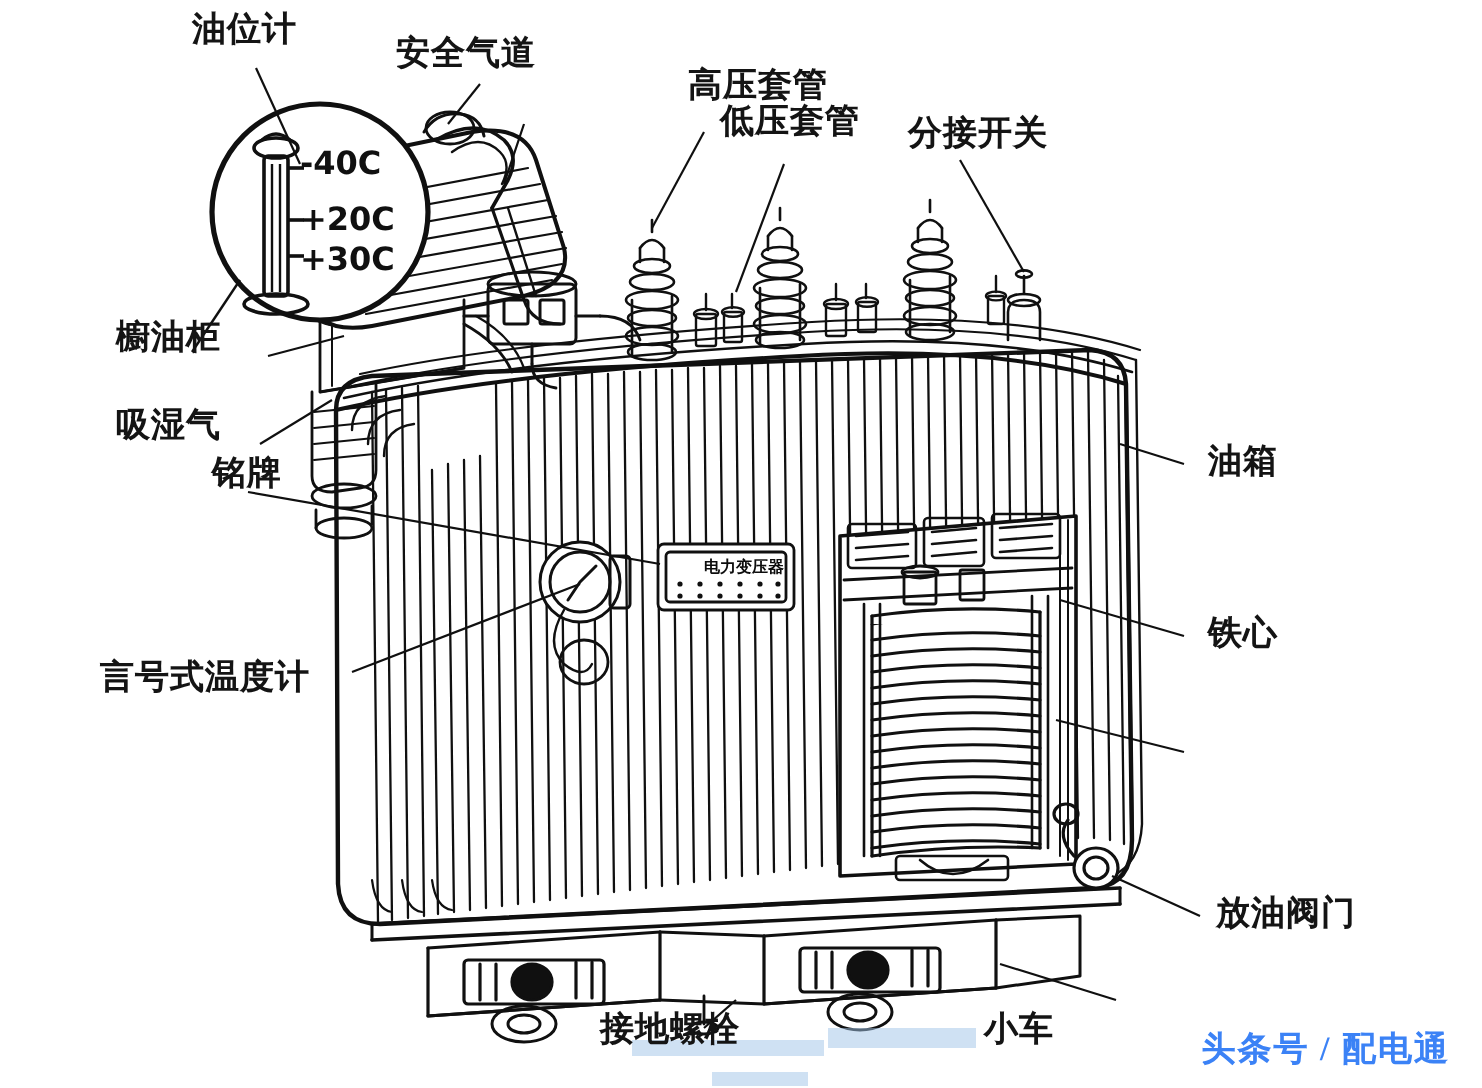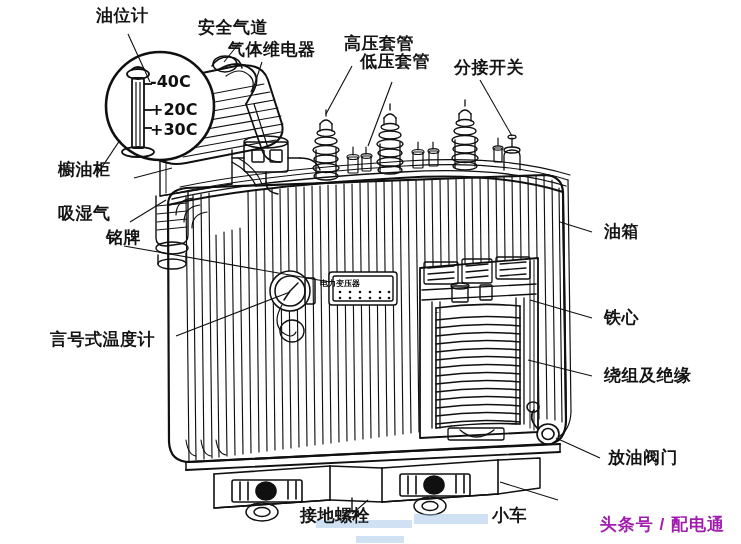--- a/index.html
+++ b/index.html
@@ -35,26 +35,26 @@
     position:absolute;
     color:#0d0d0d;
     font-size:8px;
     font-weight:700;
     white-space:nowrap;
     font-family:"DejaVu Sans","Liberation Sans",sans-serif;
   }
   .watermark{
     position:absolute;
     right:8px;bottom:8px;
-    color:#a21caf;
+    color:#3b82f6;
     font-size:17px;
     font-weight:700;
     letter-spacing:1px;
     white-space:nowrap;
-    font-family:Liberation Sans, sans-serif;
+    font-family:Liberation Serif, serif;
   }
   .blue-smudge{
     position:absolute;
     background:#9fc4e8;
     opacity:.5;
   }
 </style>
 </head>
 <body>
 
@@ -454,53 +454,51 @@
   </svg>
 
   <div class="blue-smudge" style="left:316px;top:520px;width:96px;height:8px;"></div>
   <div class="blue-smudge" style="left:414px;top:514px;width:74px;height:10px;"></div>
   <div class="blue-smudge" style="left:356px;top:536px;width:48px;height:7px;"></div>
 
   <div class="label" style="left:96px;top:6px;">油位计</div>
 
   <div class="label" style="left:198px;top:18px;">安全气道</div>
 
-  <div class="label" style="left:228px;top:40px;">气体维电器</div>
 
   <div class="label" style="left:344px;top:34px;">高压套管</div>
 
   <div class="label" style="left:360px;top:52px;">低压套管</div>
 
   <div class="label" style="left:454px;top:58px;">分接开关</div>
 
   <div class="label" style="left:58px;top:160px;">櫥油柜</div>
 
   <div class="label" style="left:58px;top:204px;text-align:right;">吸湿气</div>
 
   <div class="label" style="left:58px;top:228px;margin-left:48px;">铭牌</div>
 
   <div class="label" style="left:50px;top:330px;">言号式温度计</div>
 
   <div class="label" style="left:604px;top:222px;">油箱</div>
 
   <div class="label" style="left:604px;top:308px;">铁心</div>
 
-  <div class="label" style="left:604px;top:366px;">绕组及绝缘</div>
 
   <div class="label" style="left:608px;top:448px;">放油阀门</div>
 
   <div class="label" style="left:300px;top:506px;">接地螺栓</div>
 
   <div class="label" style="left:492px;top:506px;">小车</div>
 
   <div class="gauge-txt" style="left:150px;top:72px;">-40C</div>
   <div class="gauge-txt" style="left:150px;top:100px;">+20C</div>
   <div class="gauge-txt" style="left:150px;top:120px;">+30C</div>
 
-  <div class="plate-txt" style="left:320px;top:278px;text-align:center;">电力变压器</div>
+  <div class="plate-txt" style="left:352px;top:278px;text-align:center;">电力变压器</div>
   <svg class="layer" viewBox="0 0 741 544" xmlns="http://www.w3.org/2000/svg">
     <g fill="#101010">
       <circle cx="340" cy="292" r="1.3"></circle>
         <circle cx="350" cy="292" r="1.3"></circle>
       <circle cx="360" cy="292" r="1.3"></circle>
         <circle cx="370" cy="292" r="1.3"></circle>
       <circle cx="380" cy="292" r="1.3"></circle>
         <circle cx="389" cy="292" r="1.3"></circle>
       <circle cx="340" cy="298" r="1.3"></circle>
         <circle cx="350" cy="298" r="1.3"></circle>

